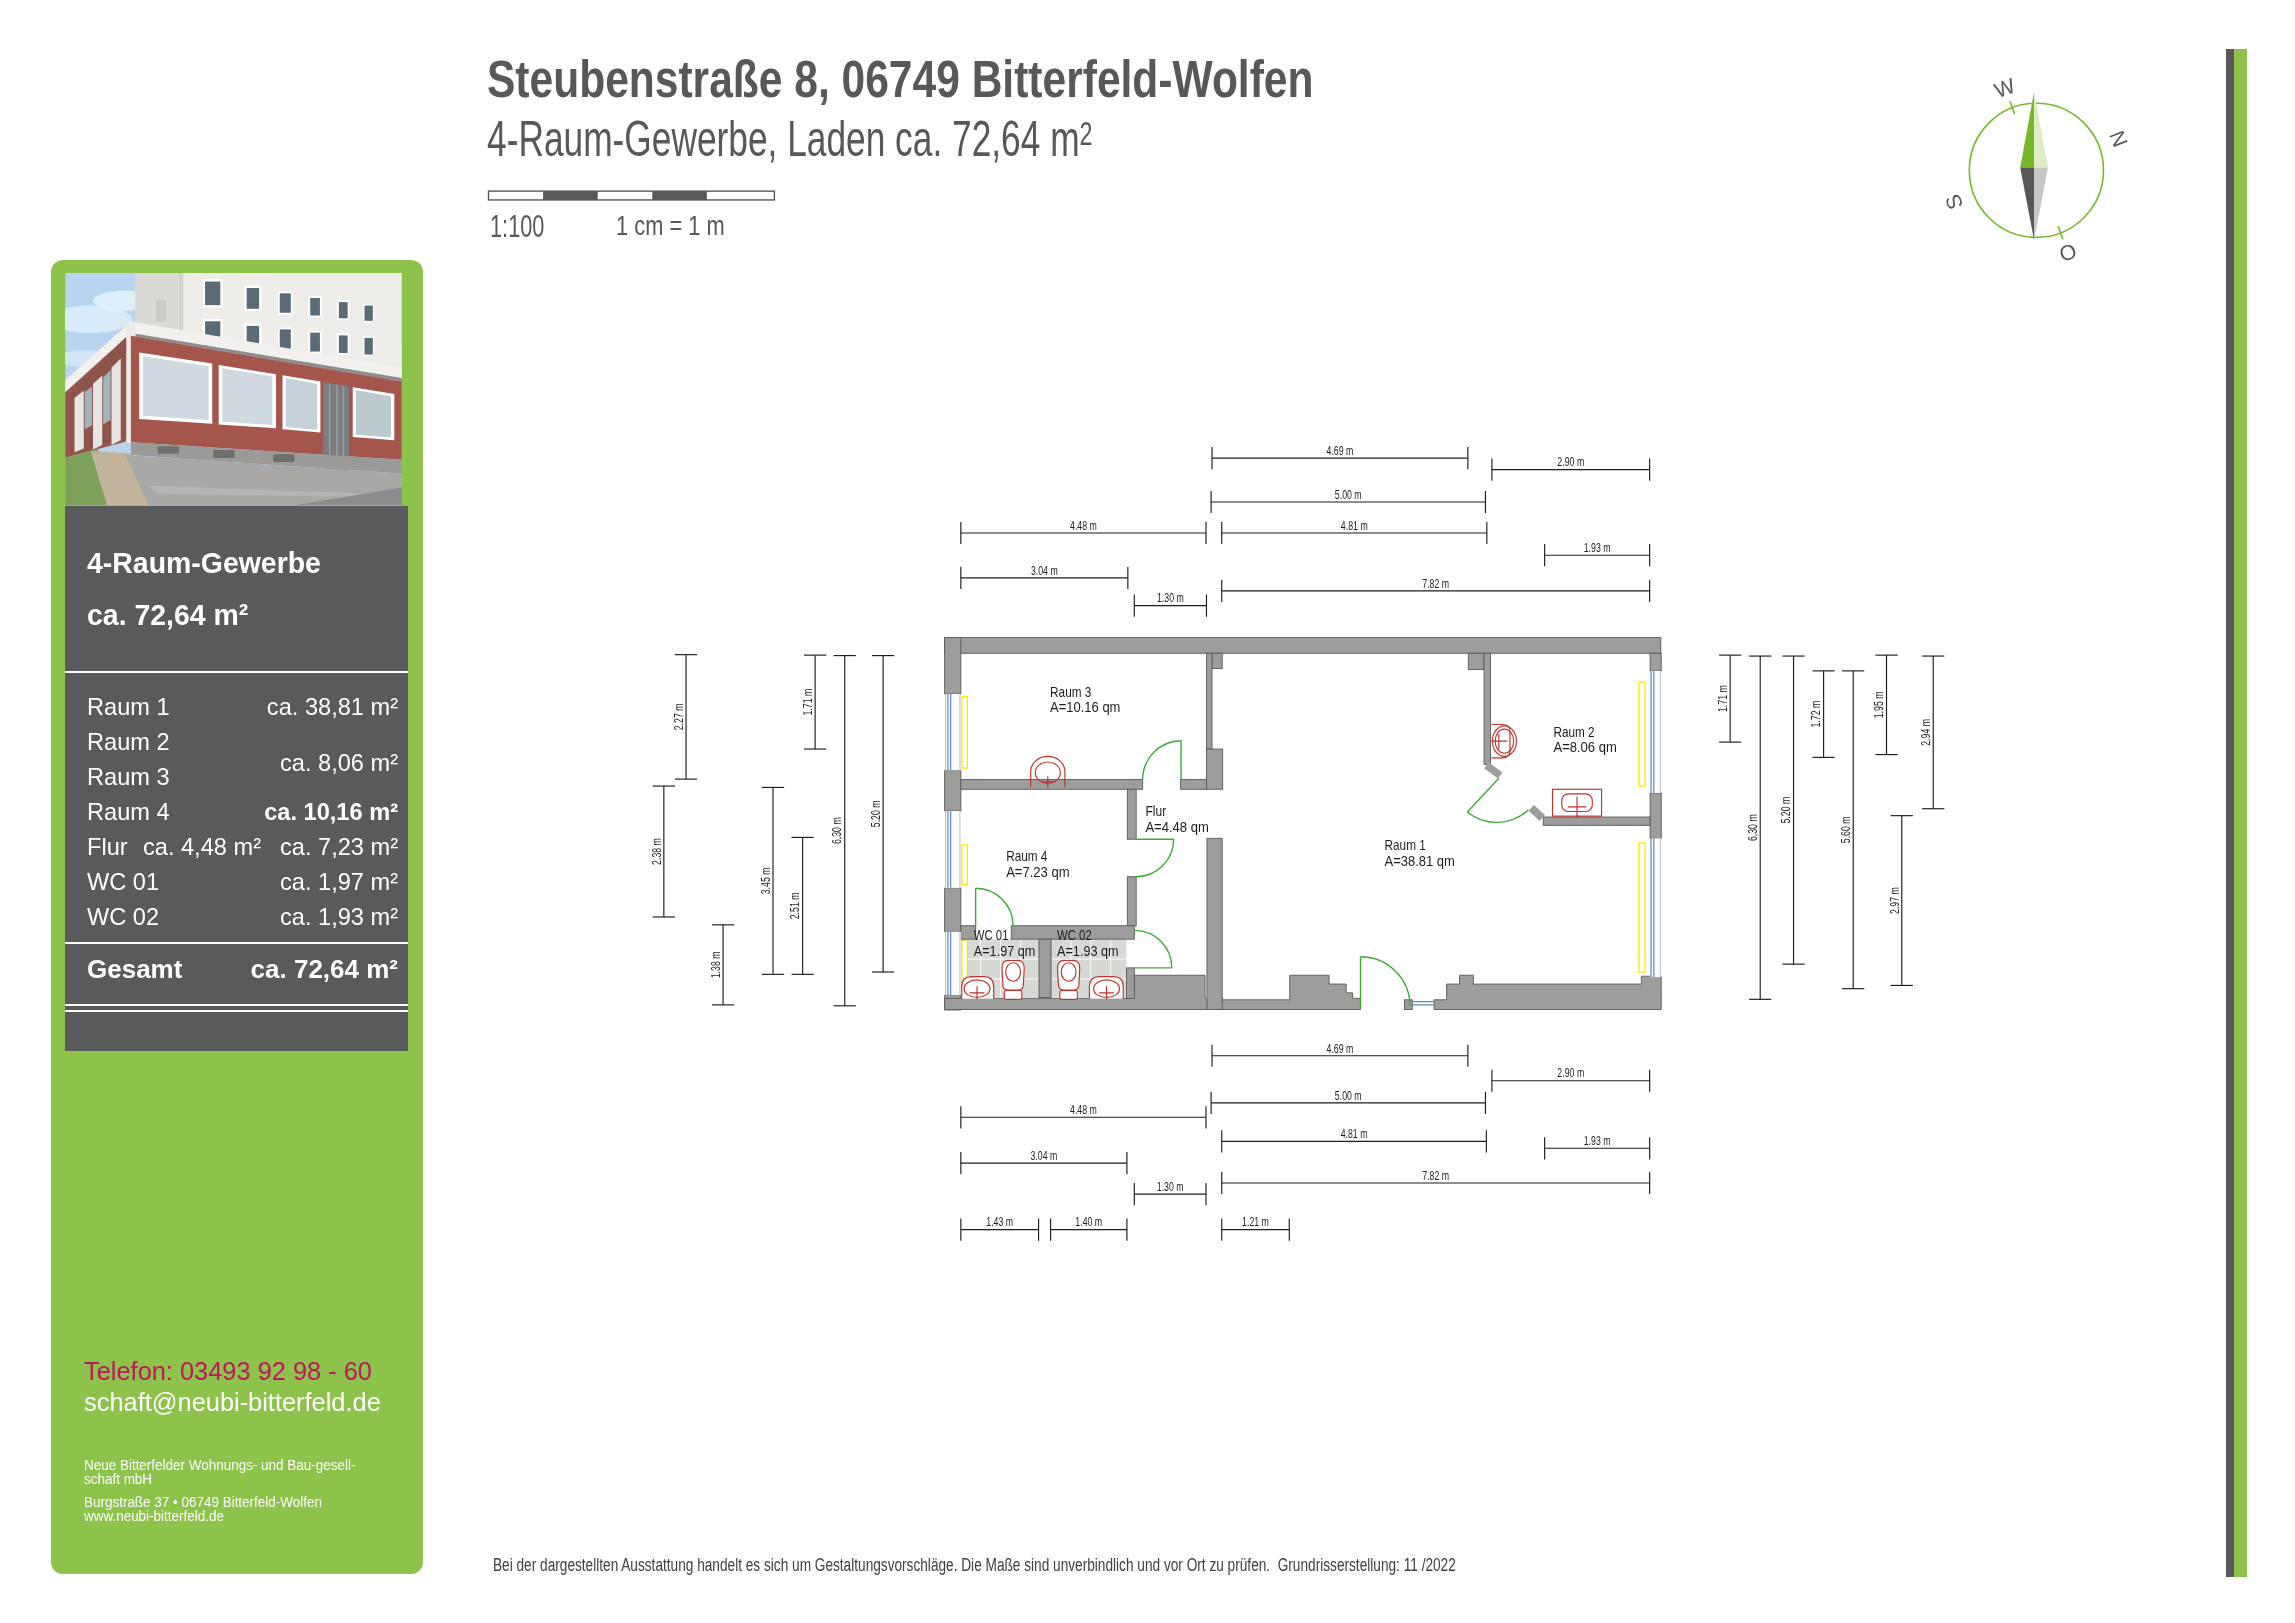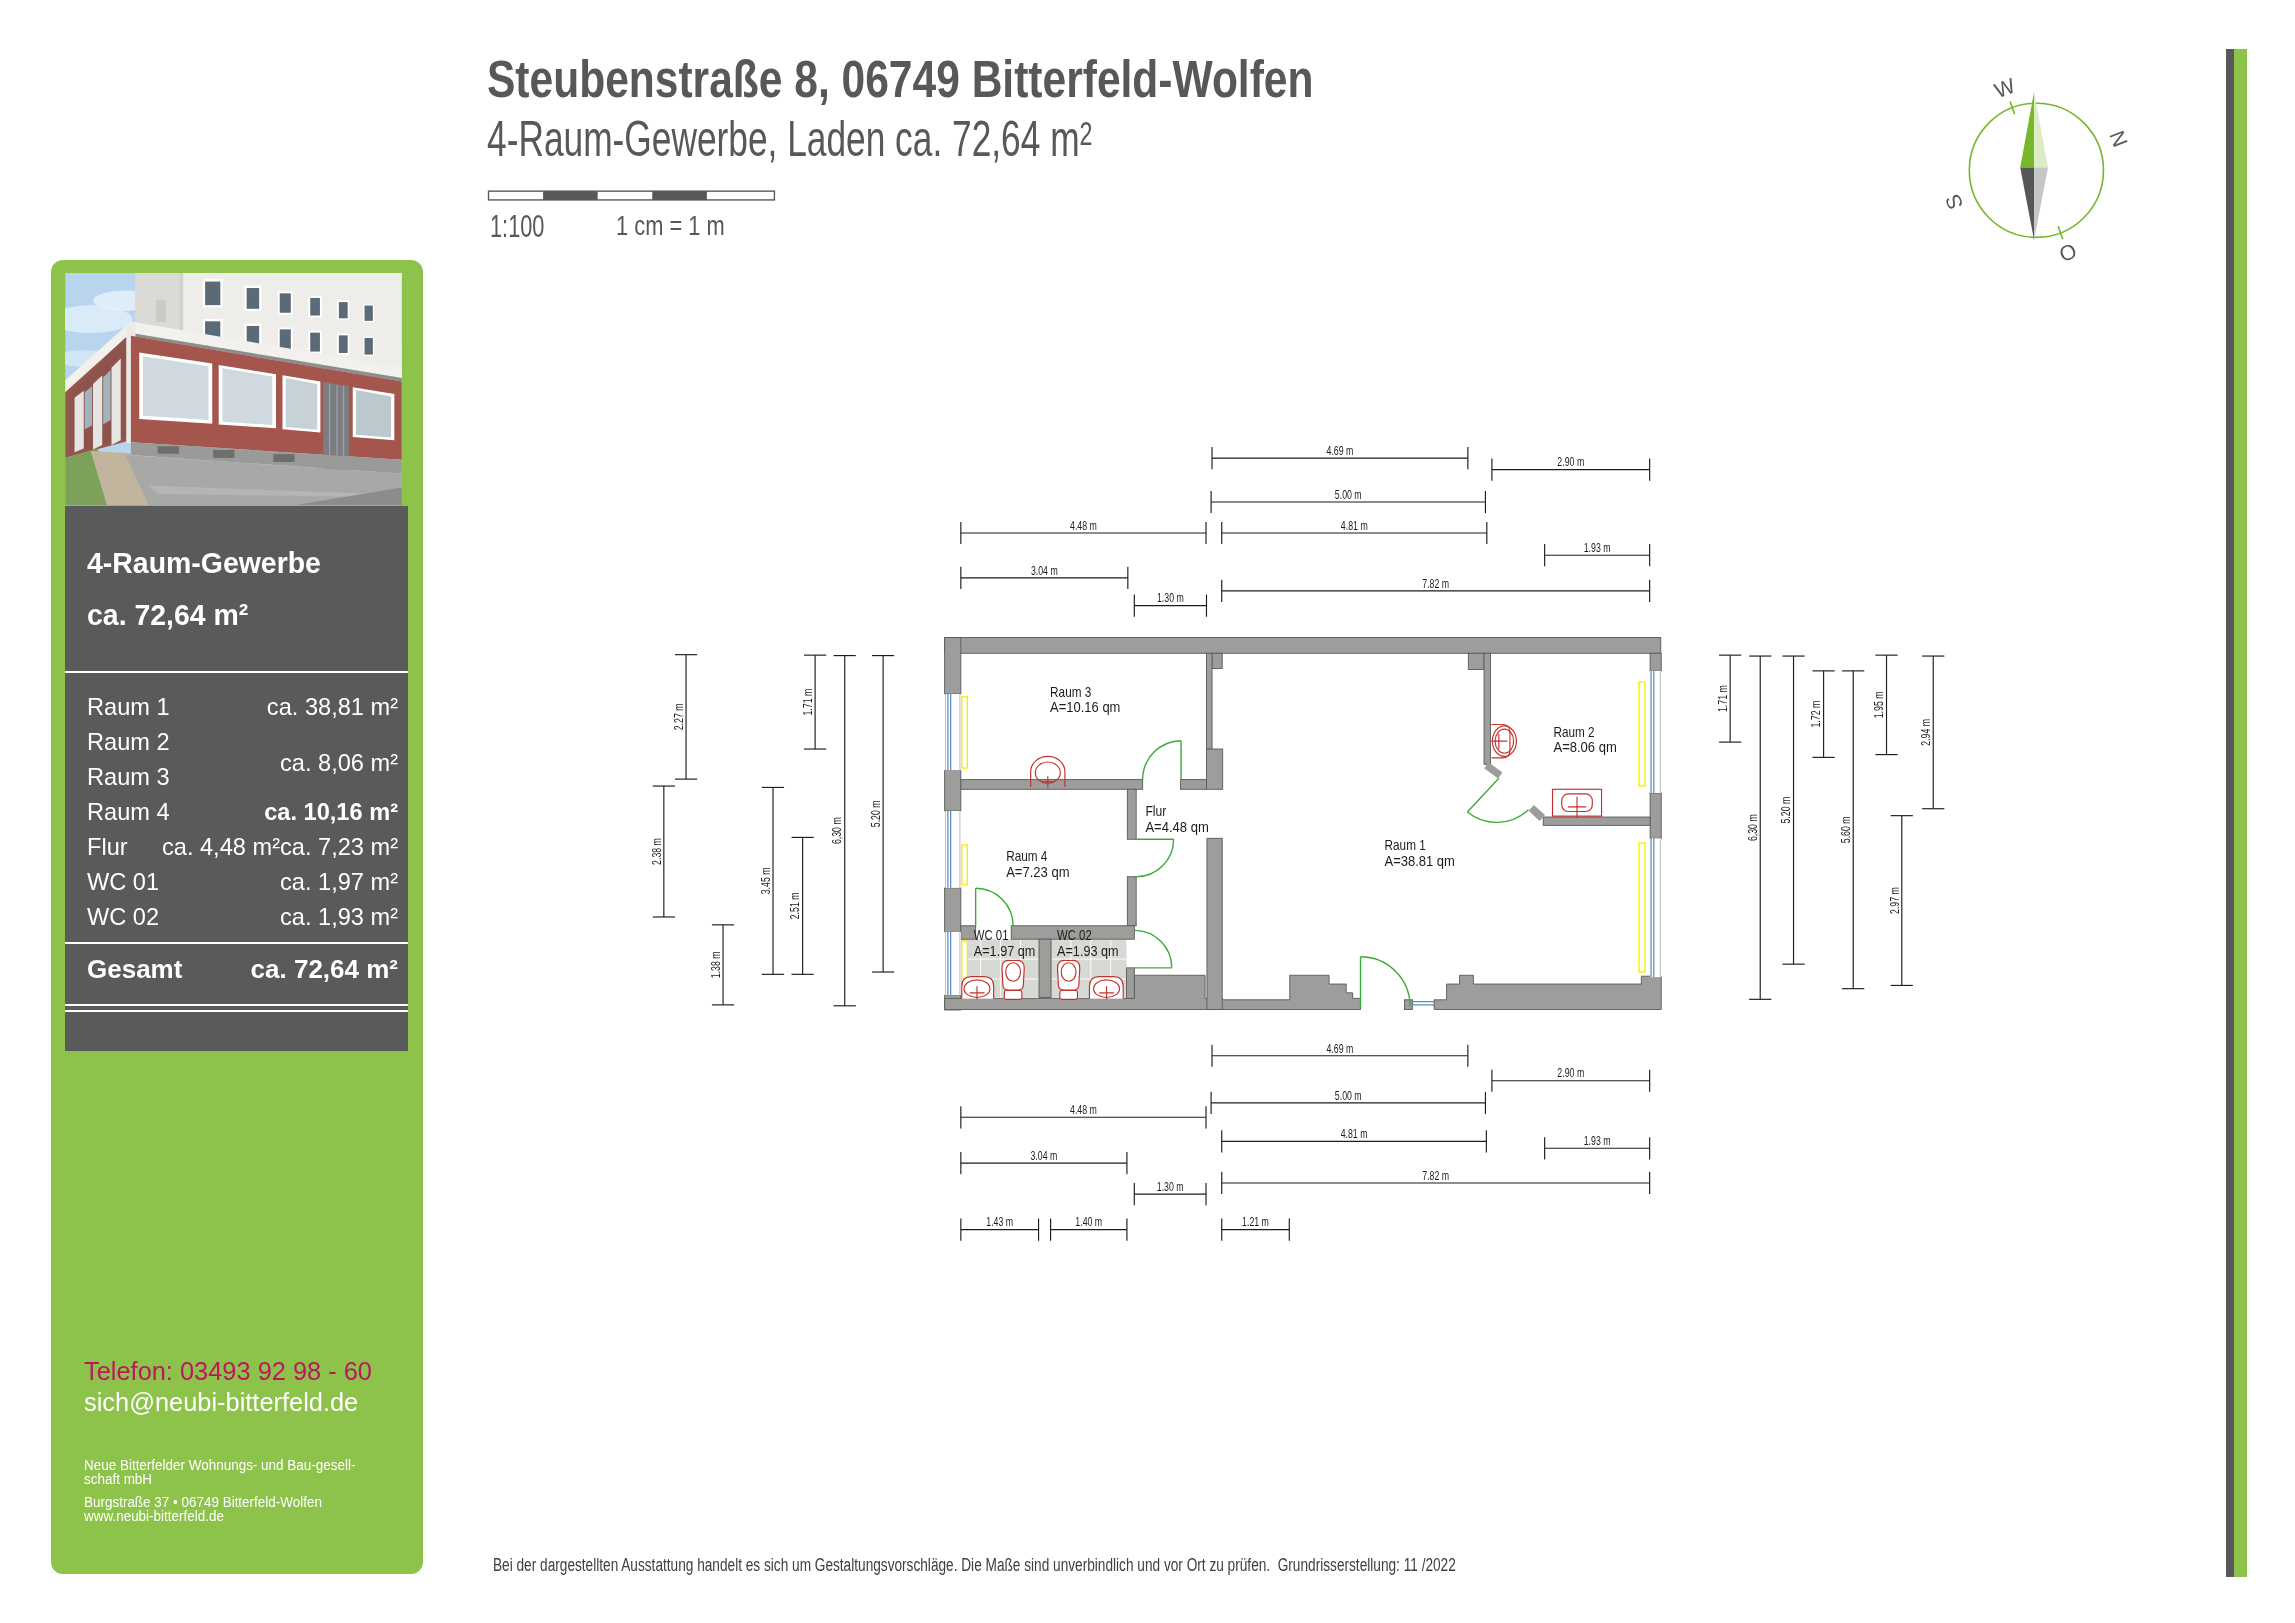--- a/index.html
+++ b/index.html
@@ -100,36 +100,36 @@
 <div class="abs" style="left:87px; top:548px; font-size:30px; font-weight:bold; color:#ffffff; transform:scaleX(0.948); transform-origin:left top;">4-Raum-Gewerbe</div>
 
 <div class="abs" style="left:87px; top:600px; font-size:30px; font-weight:bold; color:#ffffff; transform:scaleX(0.948); transform-origin:left top;">ca. 72,64 m²</div>
 
 <div class="abs" style="left:65px; top:671px; width:343px; height:2.3px; background:#ffffff;"></div>
 
 <div class="abs" style="left:87px; top:690px; width:311px; font-size:23.6px; color:#ffffff; line-height:35px;">
 <div>Raum 1<span style="float:right;text-align:right;">ca. 38,81 m²</span></div>
 <div>Raum 2<span style="float:right;margin-top:21px;">ca. 8,06 m²</span></div>
 <div>Raum 3<span style="float:right;font-weight:bold;">ca. 10,16 m²</span></div>
-<div>Raum 4<span style="float:right;">ca. 7,23 m²</span></div>
+<div>Raum 4<span style="float:right;margin-left:19px;">ca. 7,23 m²</span></div>
 <div>Flur<span style="float:right;">ca. 4,48 m²</span></div>
 <div>WC 01<span style="float:right;">ca. 1,97 m²</span></div>
 <div>WC 02<span style="float:right;">ca. 1,93 m²</span></div>
 </div>
 
 <div class="abs" style="left:65px; top:942px; width:343px; height:2.3px; background:#ffffff;"></div>
 
 <div class="abs" style="left:87px; top:956px; width:311px; font-size:26px; font-weight:bold; color:#ffffff;">Gesamt<span style="float:right;">ca. 72,64 m²</span></div>
 
 <div class="abs" style="left:65px; top:1004px; width:343px; height:1.9px; background:#ffffff;"></div>
 <div class="abs" style="left:65px; top:1010px; width:343px; height:1.9px; background:#ffffff;"></div>
 
 <div class="abs" style="left:84px; top:1359px; font-size:25.4px; color:#be185d;">Telefon: 03493 92 98 - 60</div>
 
-<div class="abs" style="left:84px; top:1390px; font-size:25.4px; color:#ffffff;">sich@neubi-bitterfeld.de</div>
+<div class="abs" style="left:84px; top:1390px; font-size:25.4px; color:#ffffff;">schaft@neubi-bitterfeld.de</div>
 
 <div class="abs" style="left:84px; top:1458px; font-size:15.3px; color:#ffffff; line-height:14.3px; transform:scaleX(0.88); transform-origin:left top;">Neue Bitterfelder Wohnungs- und Bau-gesell-<br>schaft mbH</div>
 
 <div class="abs" style="left:84px; top:1495px; font-size:15.3px; color:#ffffff; line-height:14px; transform:scaleX(0.88); transform-origin:left top;">Burgstraße 37 • 06749 Bitterfeld-Wolfen<br>www.neubi-bitterfeld.de</div>
 
 <div class="abs" style="left:2226px; top:49px; width:8.8px; height:1528px; background:#58585a;"></div>
 
 <div class="abs" style="left:2234px; top:49px; width:12.5px; height:1528px; background:#8dc24b;"></div>
 
 <div class="abs" style="left:493px; top:1557px; font-size:17.6px; color:#3f3f3e; transform:scaleX(0.776); transform-origin:left top;">Bei der dargestellten Ausstattung handelt es sich um Gestaltungsvorschläge. Die Maße sind unverbindlich und vor Ort zu prüfen.&nbsp; Grundrisserstellung: 11 /2022</div>

